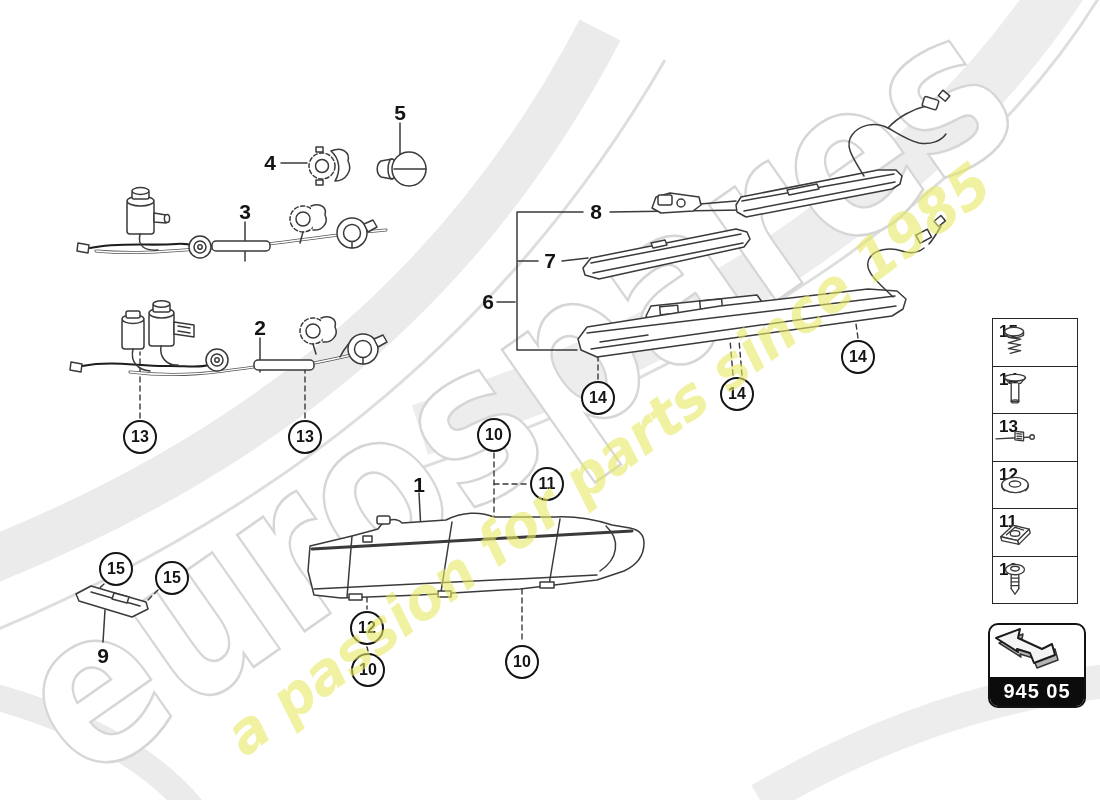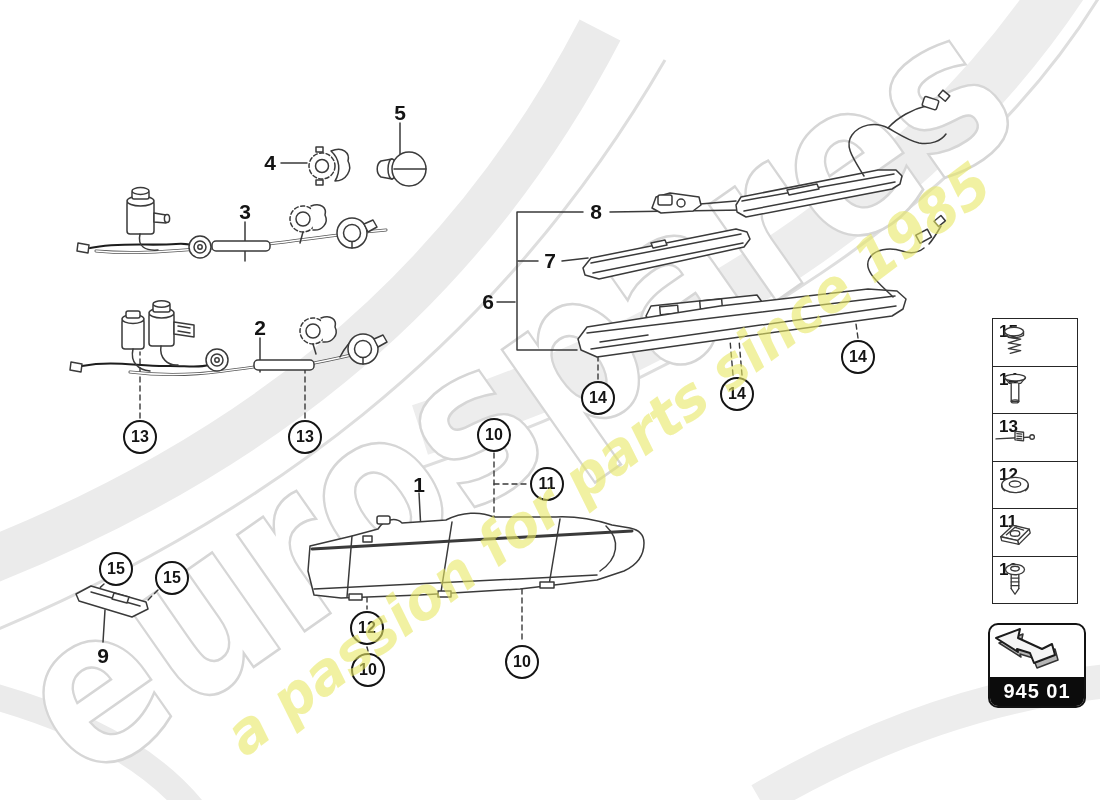--- a/index.html
+++ b/index.html
@@ -298,21 +298,21 @@
     </div>
   </div>
 
   <div class="codebox">
     <div class="arrowwrap">
       <svg width="72" height="46" viewBox="0 0 72 46">
         <path d="M9,18 L33,9 L31,18 L55,29 L65,24 L68,35 L47,43 L43,33 L30,29 L31,32 Z" fill="#b5b5b5" stroke="#333" stroke-width="1.5" stroke-linejoin="round"></path>
         <path d="M6,13 L30,4 L28,13 L52,24 L62,19 L65,30 L44,38 L40,28 L27,24 L28,27 Z" fill="#f4f4f4" stroke="#1c1c1c" stroke-width="2" stroke-linejoin="round"></path>
       </svg>
     </div>
-    <div class="codeband">945 01</div>
+    <div class="codeband">945 05</div>
   </div>
 
   <svg width="1100" height="800" viewBox="0 0 1100 800" style="pointer-events:none">
     <g transform="translate(245,758) rotate(-37)" opacity="0.6">
       <text x="0" y="0" font-size="58" font-weight="bold" font-style="italic" font-family="DejaVu Sans, sans-serif" textLength="940" lengthAdjust="spacingAndGlyphs" fill="#e8e865">a passion for parts since 1985</text>
     </g>
   </svg>
 
 </div>
 

